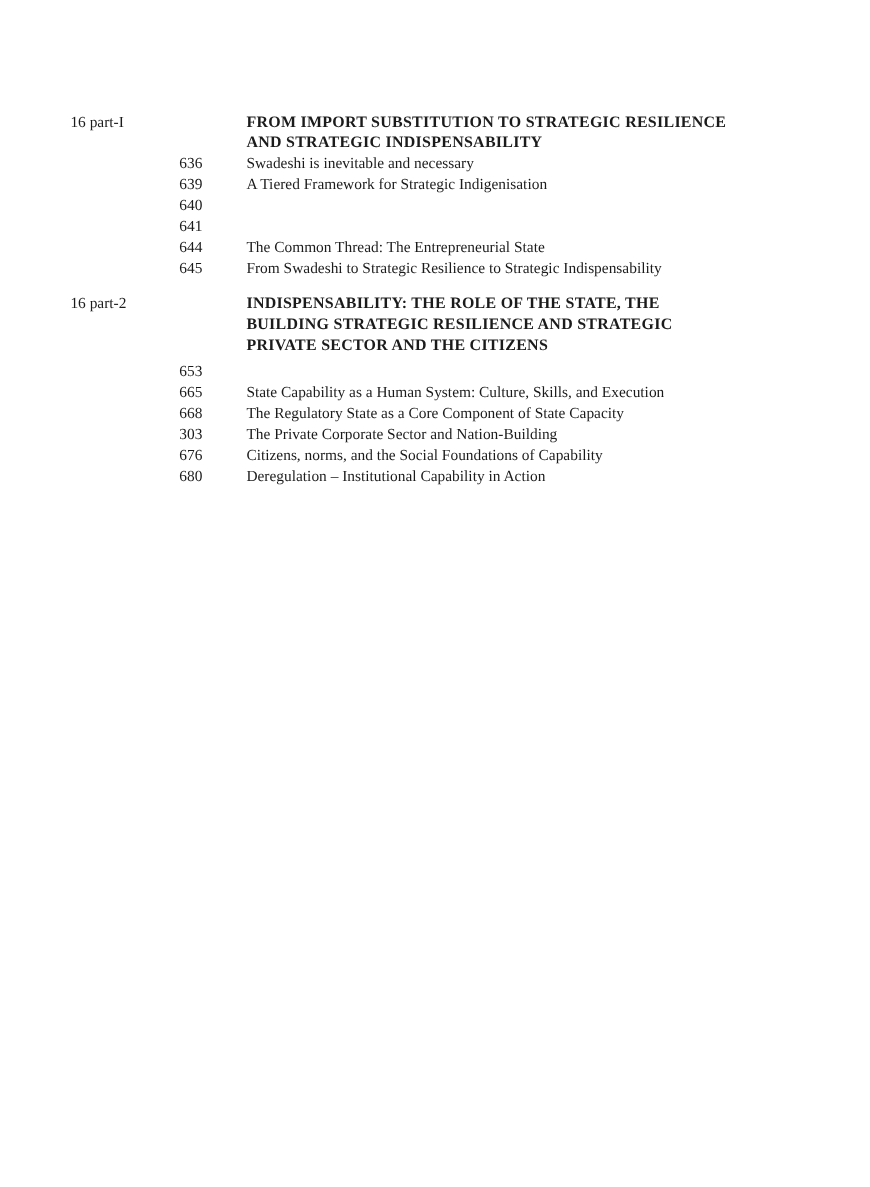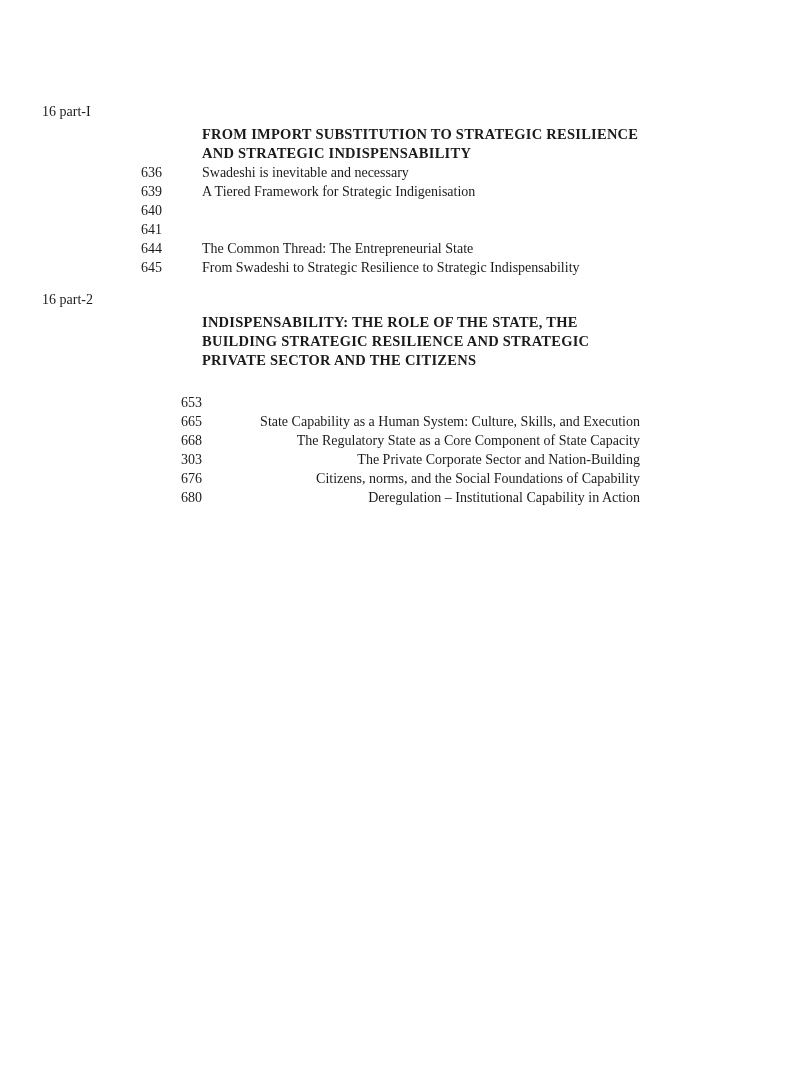--- a/index.html
+++ b/index.html
@@ -22,44 +22,42 @@
     position: absolute;
     top: 102px;
     left: 0;
     right: 0;
   }
   .row {
     display: flex;
     align-items: flex-start;
   }
   .col-label {
-    margin-left: 42px;
+    margin-left: 64px;
     width: 99px;
     flex: 0 0 auto;
   }
   .col-num {
     width: 61px;
     flex: 0 0 auto;
   }
   .col-title {
     width: 438px;
     flex: 0 0 auto;
   }
   .heading {
     font-weight: bold;
     font-size: 14.5px;
     letter-spacing: 0.25px;
-    margin-top: 23px;
   }
   .toc-section + .toc-section {
     margin-top: 13px;
   }
   .toc-section + .toc-section .entries {
-    margin-top: 23px;
-    text-align: right;
+    margin-top: 5px;
   }
 </style>
 </head>
 <body>
 
 <main class="page">
   <div class="toc" id="toc">
   <section class="toc-section">
     <div class="row header-row">
       <div class="col-label">16 part-I</div>

